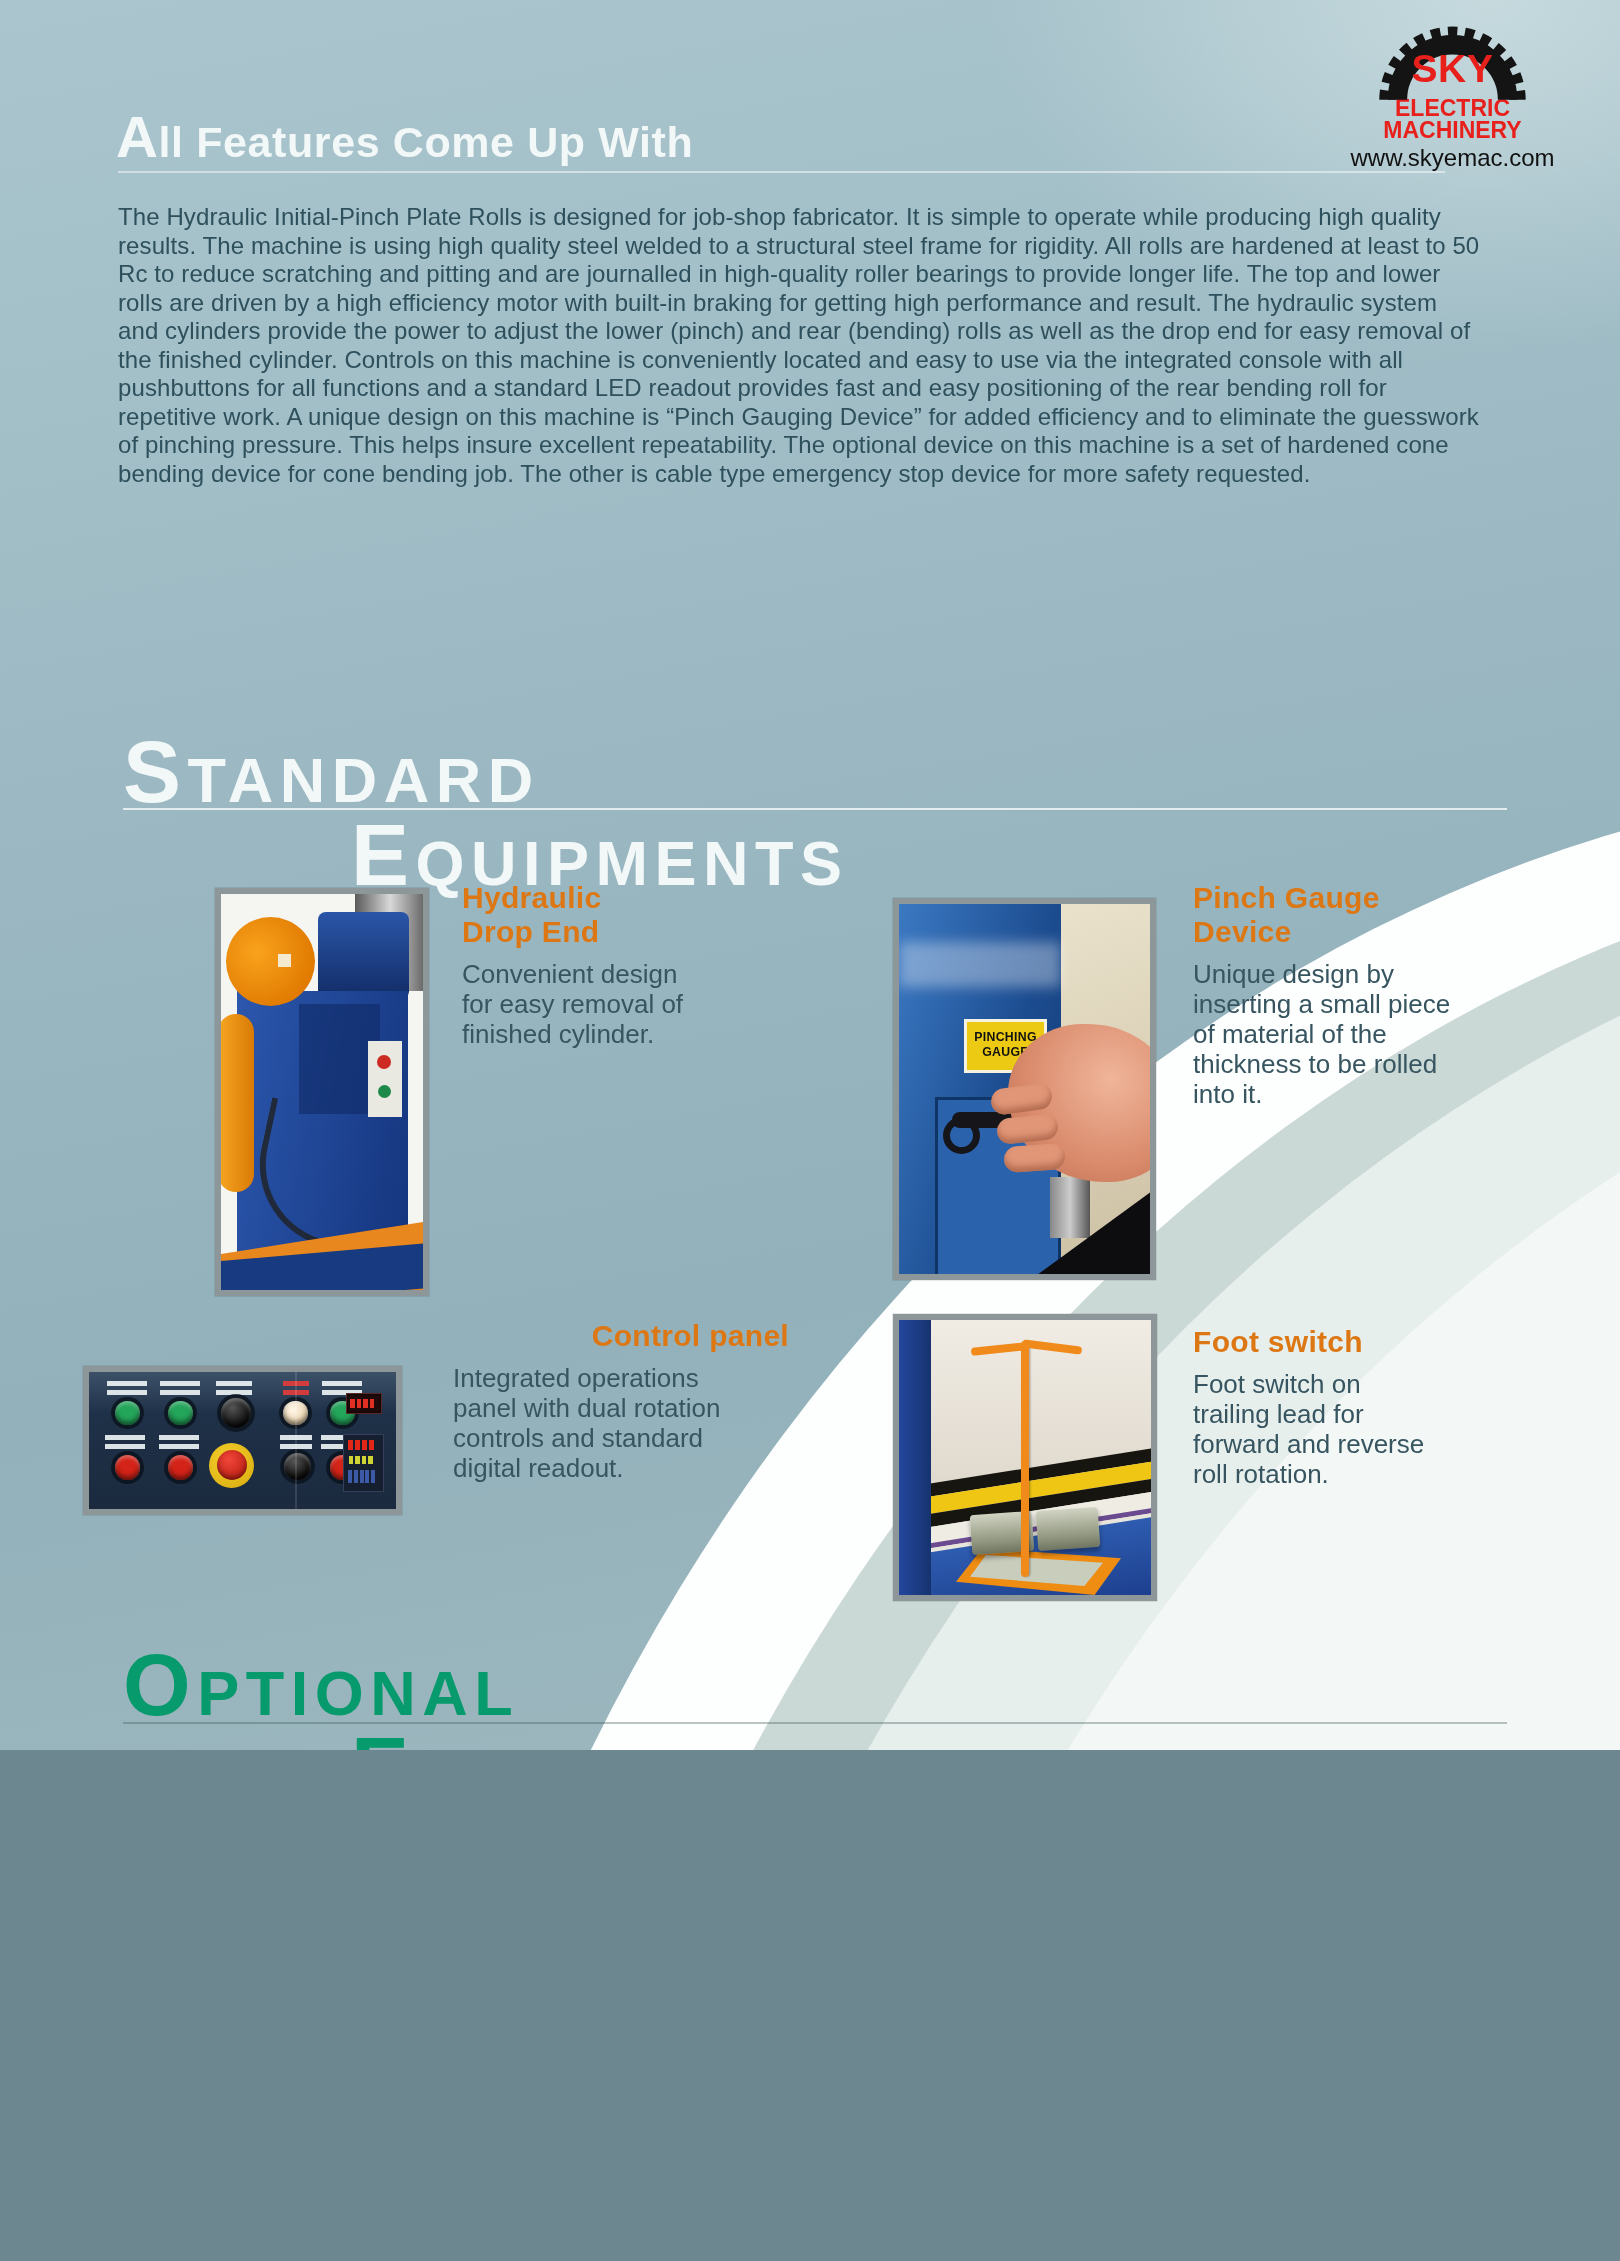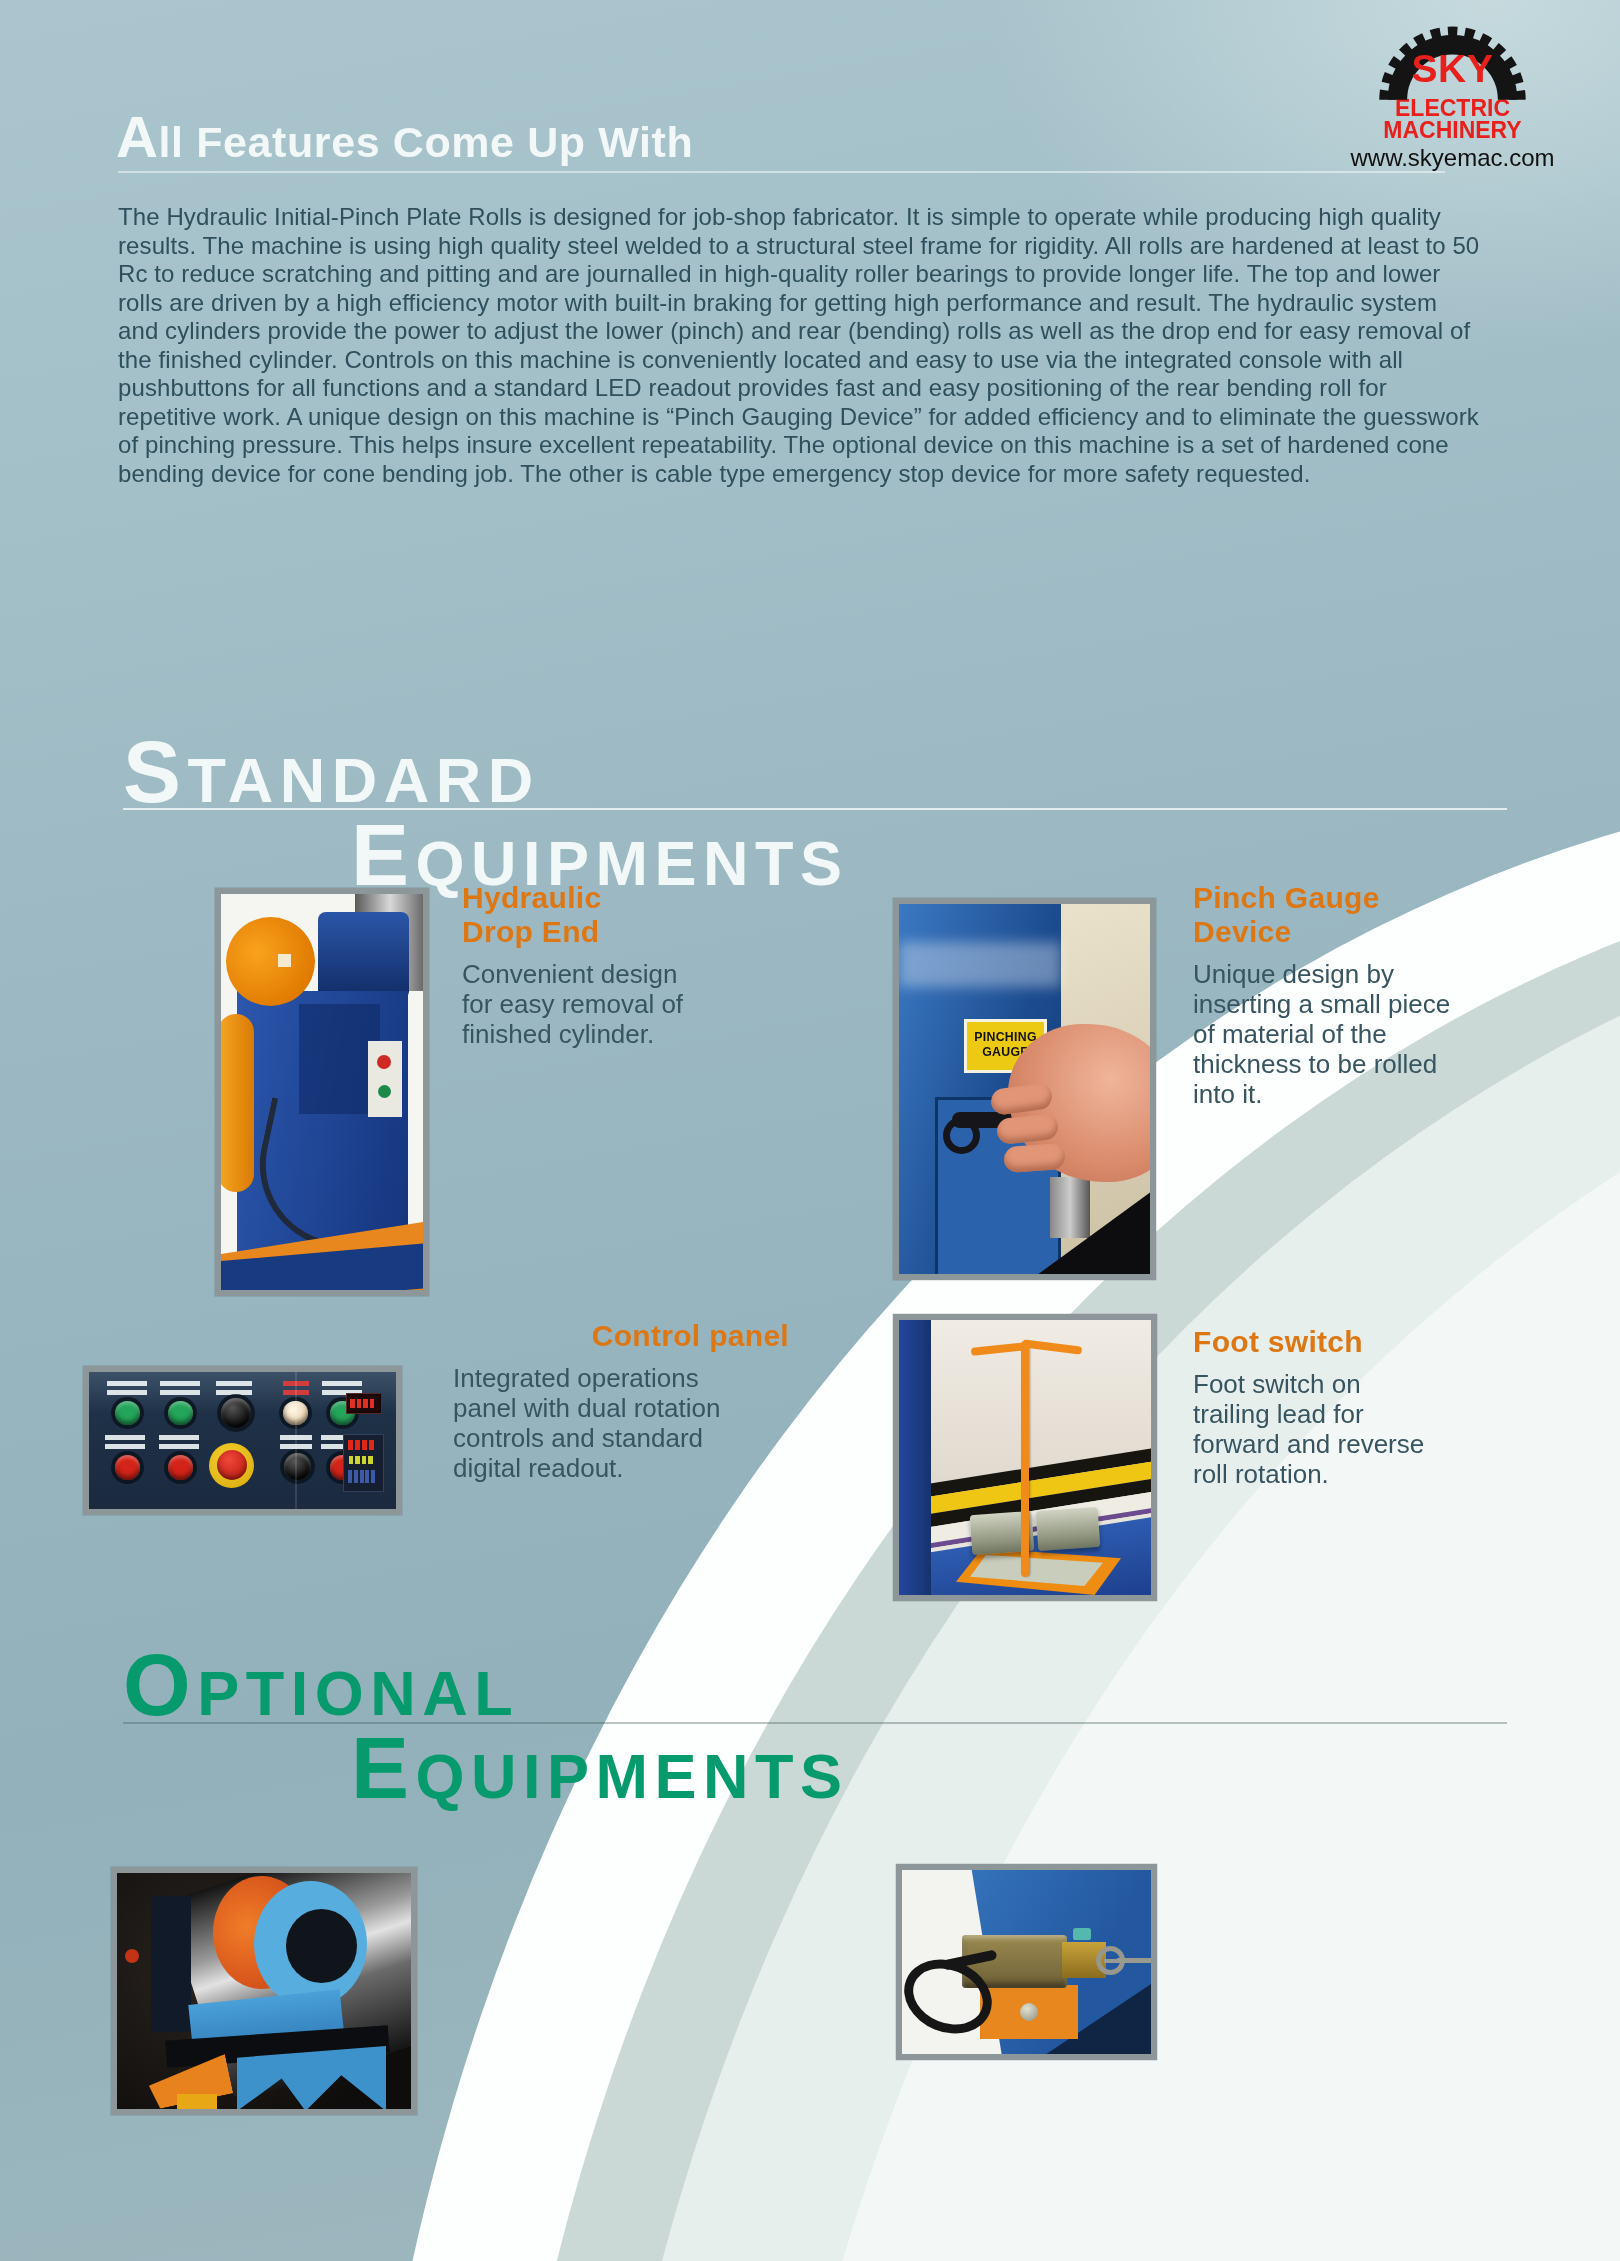--- a/index.html
+++ b/index.html
@@ -1,17 +1,17 @@
 <!DOCTYPE html>
 <html style="font-size:10.3px"><head>
 <meta charset="utf-8">
 <style>
   html,body{margin:0;padding:0;background:#6c8790;}
   #page{
-    position:relative;width:1620px;height:2261px;overflow:hidden;
+    position:relative;width:1620px;height:1750px;overflow:hidden;
     font-family:"Liberation Sans",sans-serif;
     background:
       radial-gradient(ellipse 841px 582px at 92% 0%, #c6dade, rgba(198,218,222,0) 60%),
       linear-gradient(170deg,#aac5cd 0%, #9cb9c3 40%, #92b1bb 70%, #9fb8be 100%);
   }
   
   .arc{position:absolute;border-radius:50%;width:3299px;height:4010px;}
   .arc1{left:356px;top:776px;background:#fdfefe;}
   .arc2{left:485px;top:841px;background:#cbd9d6;}
   .arc3{left:582px;top:873px;background:#e7efed;}

